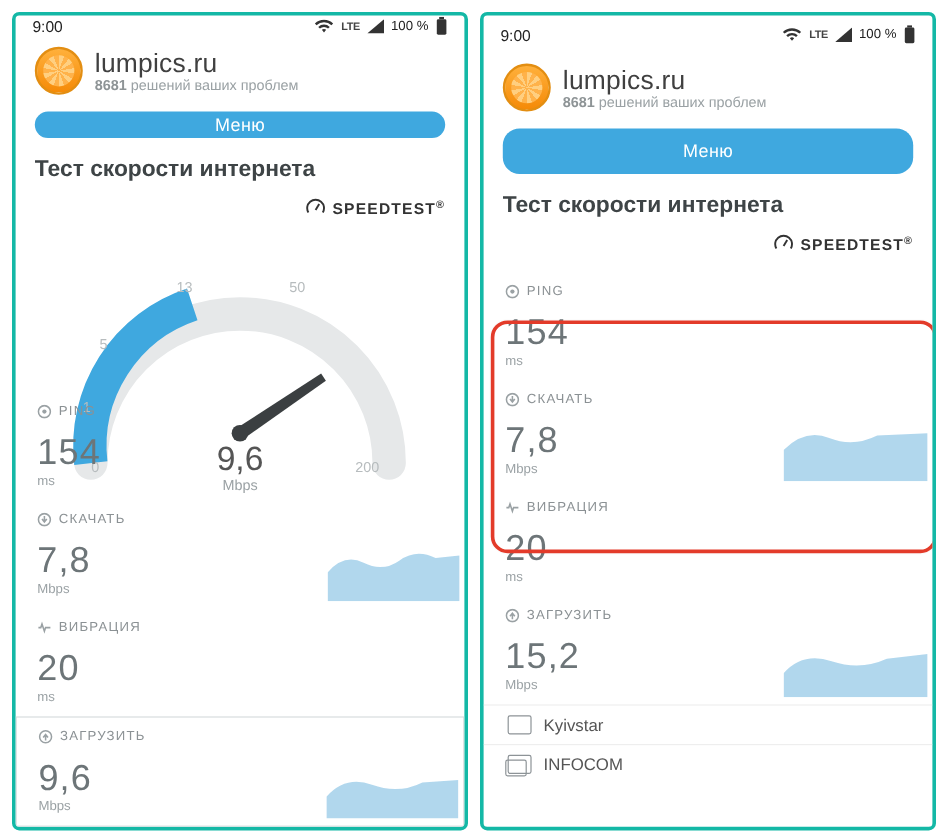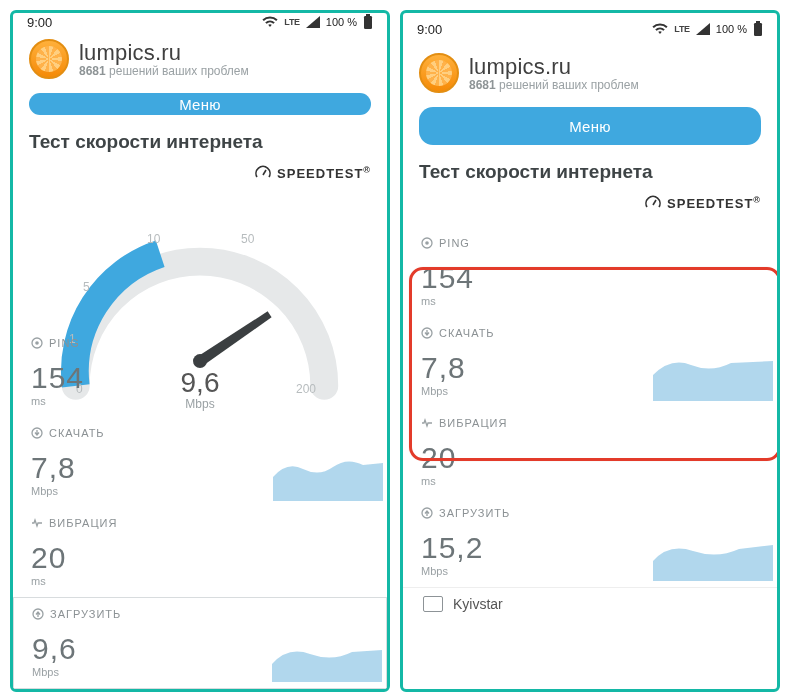--- a/index.html
+++ b/index.html
@@ -125,21 +125,21 @@
       <path d="M55 195 A125 125 0 0 1 140 62" fill="none" stroke="#3fa8df" stroke-width="28" stroke-linecap="butt"></path>
 
       <g transform="translate(180 170)">
         <polygon points="0,-6 68,-50 72,-44 4,4" fill="#3b3f41"></polygon>
         <circle r="7" fill="#3b3f41"></circle>
       </g>
     </svg>
     <span class="tick" style="left:55px;top:190px">0</span>
     <span class="tick" style="left:48px;top:140px">1</span>
     <span class="tick" style="left:62px;top:88px">5</span>
-    <span class="tick" style="left:126px;top:40px">10</span>
+    <span class="tick" style="left:126px;top:40px">13</span>
     <span class="tick" style="left:220px;top:40px">50</span>
     <span class="tick" style="left:275px;top:190px">200</span>
     <div class="gauge-val">
       <div class="v">9,6</div>
       <div class="u">Mbps</div>
     </div>
   </div>
 
   <div class="metrics">
     <div class="metric">
@@ -305,19 +305,23 @@
       <svg class="graph" viewBox="0 0 120 50" style="width:120px;height:50px">
               <path d="M0 50 L0 30 Q16 12 40 20 T86 18 L120 14 L120 50 Z" fill="#a9d3ec"></path>
             </svg>
     </div>
   </div>
 
   <div class="prov">
     <span class="picon"></span>
     <span>Kyivstar</span>
   </div>
+  <div class="prov">
+    <span class="picon stack"></span>
+    <span>INFOCOM</span>
+  </div>
 
 
   <div class="highlight-box" style="left:6px;top:254px;width:366px;height:188px"></div>
 </div>
 
 </div>
 </div>
 
 </body></html>

